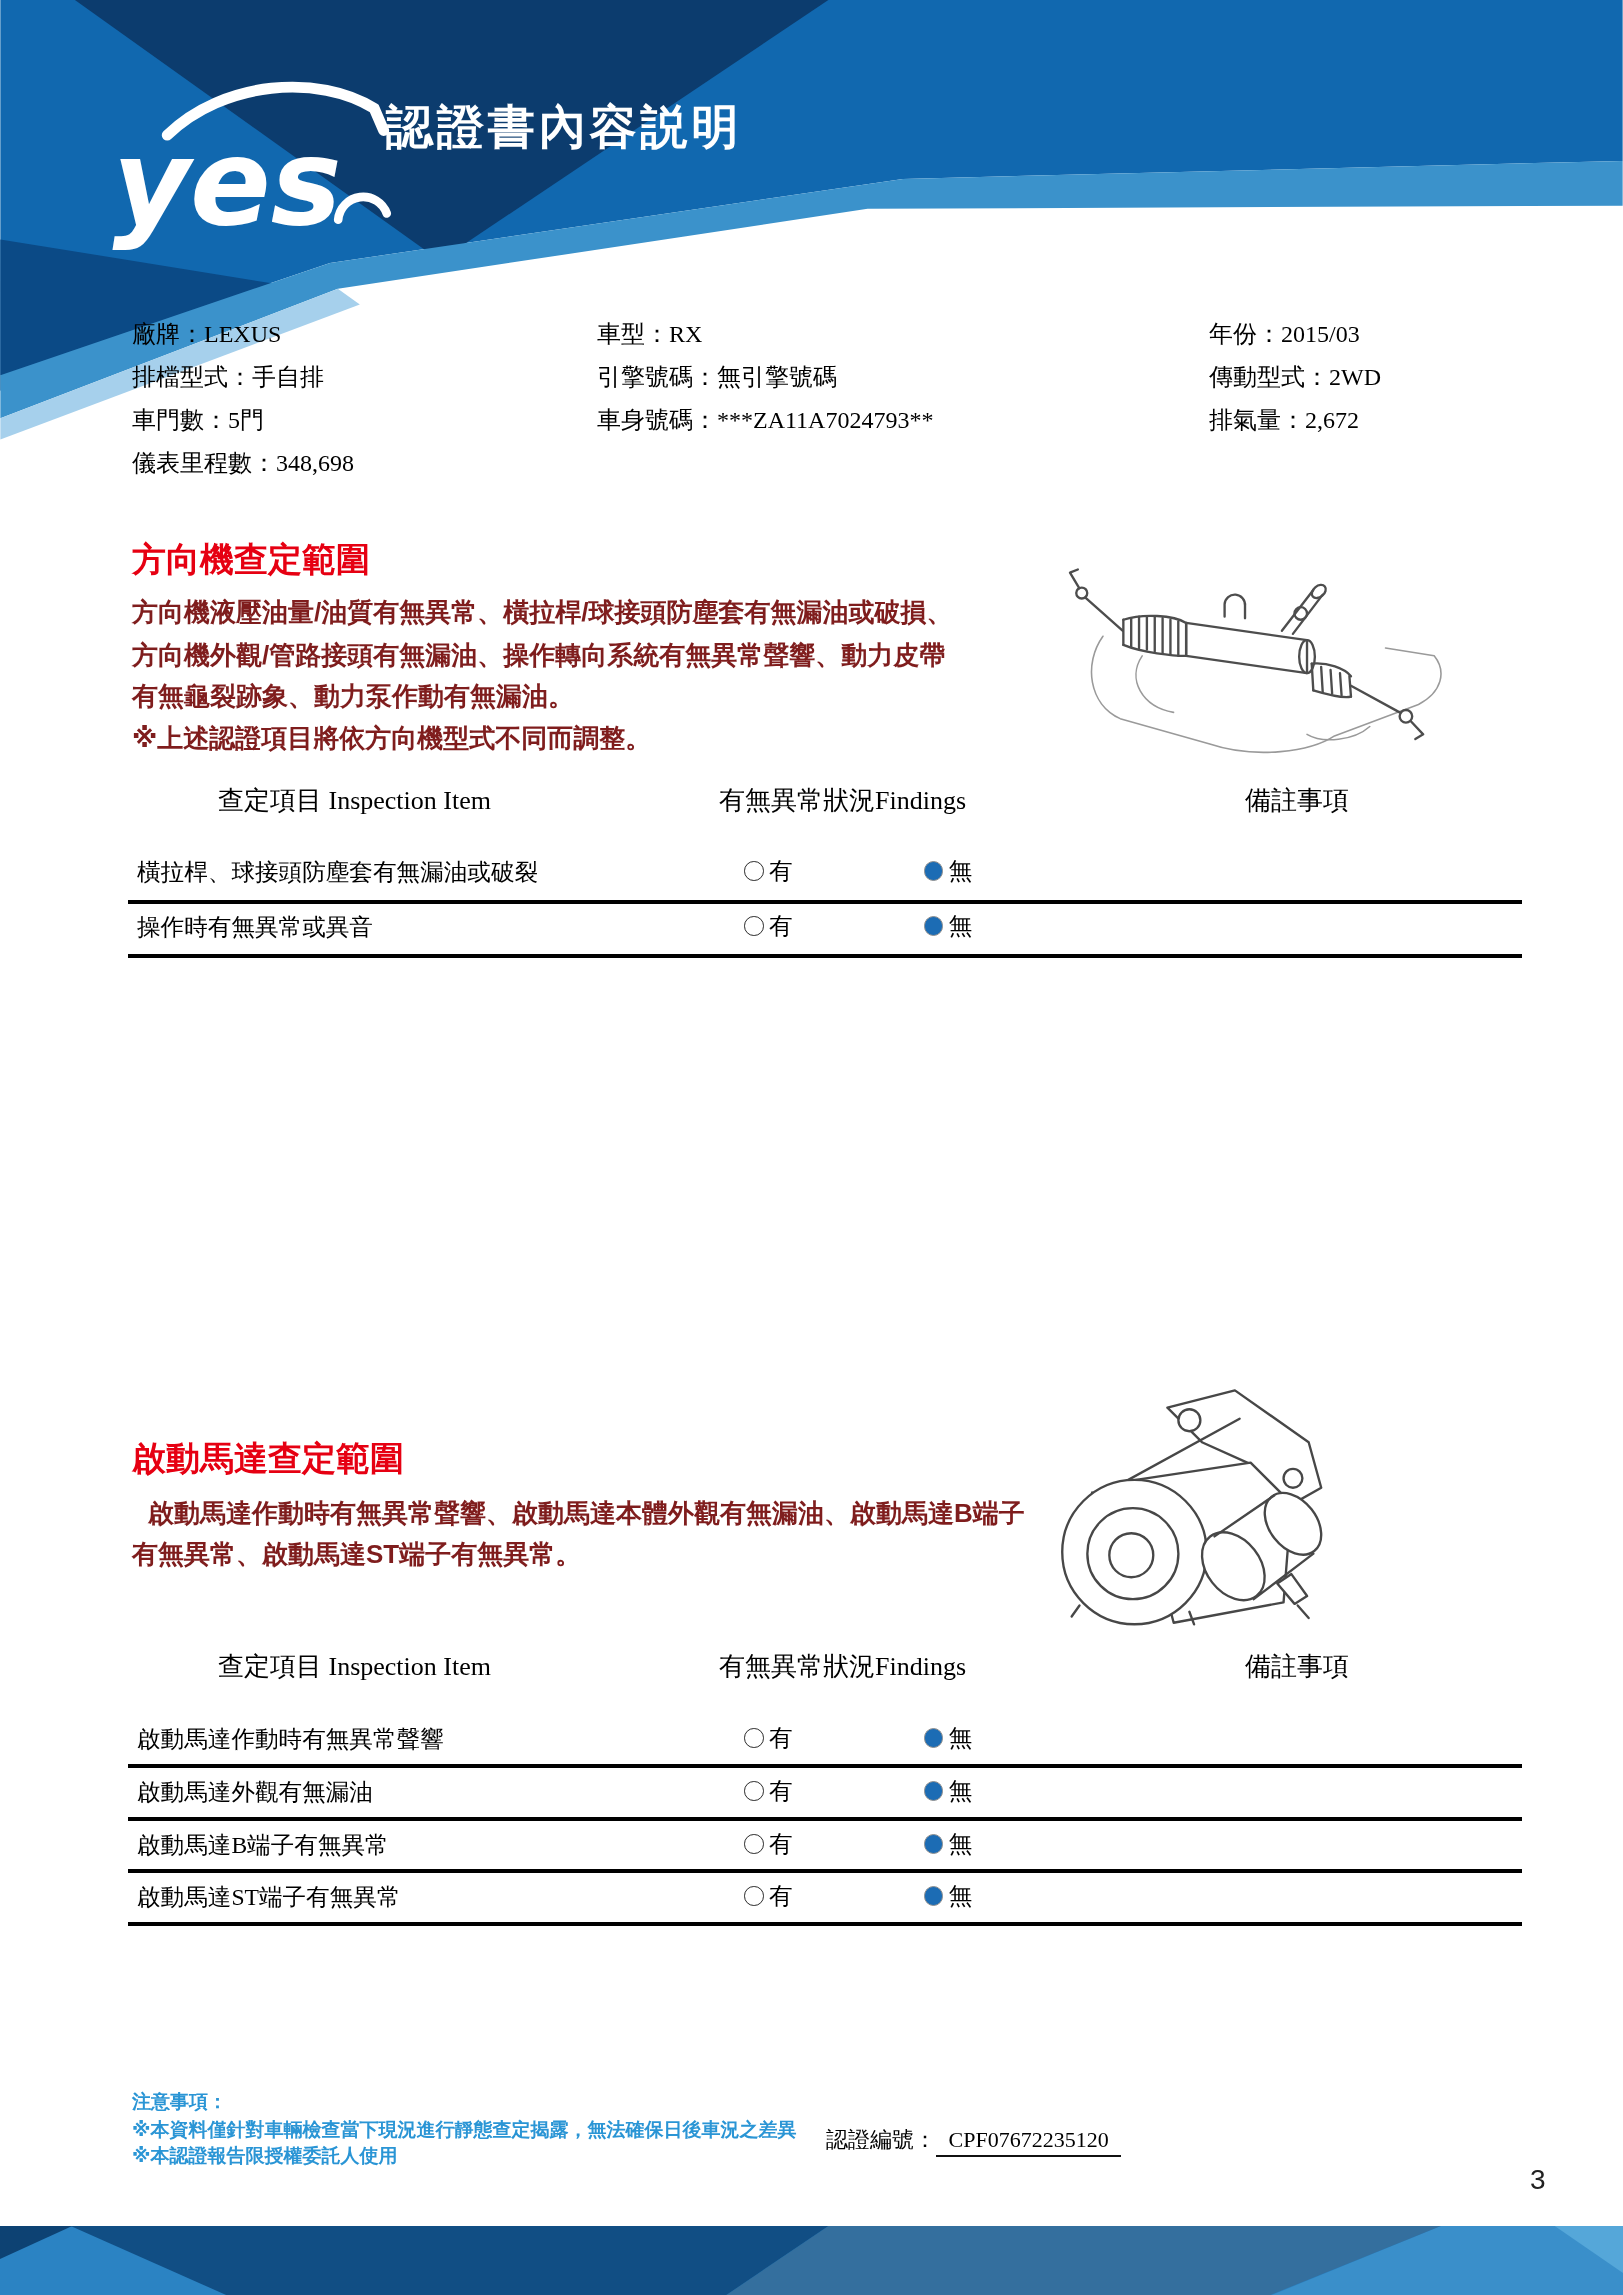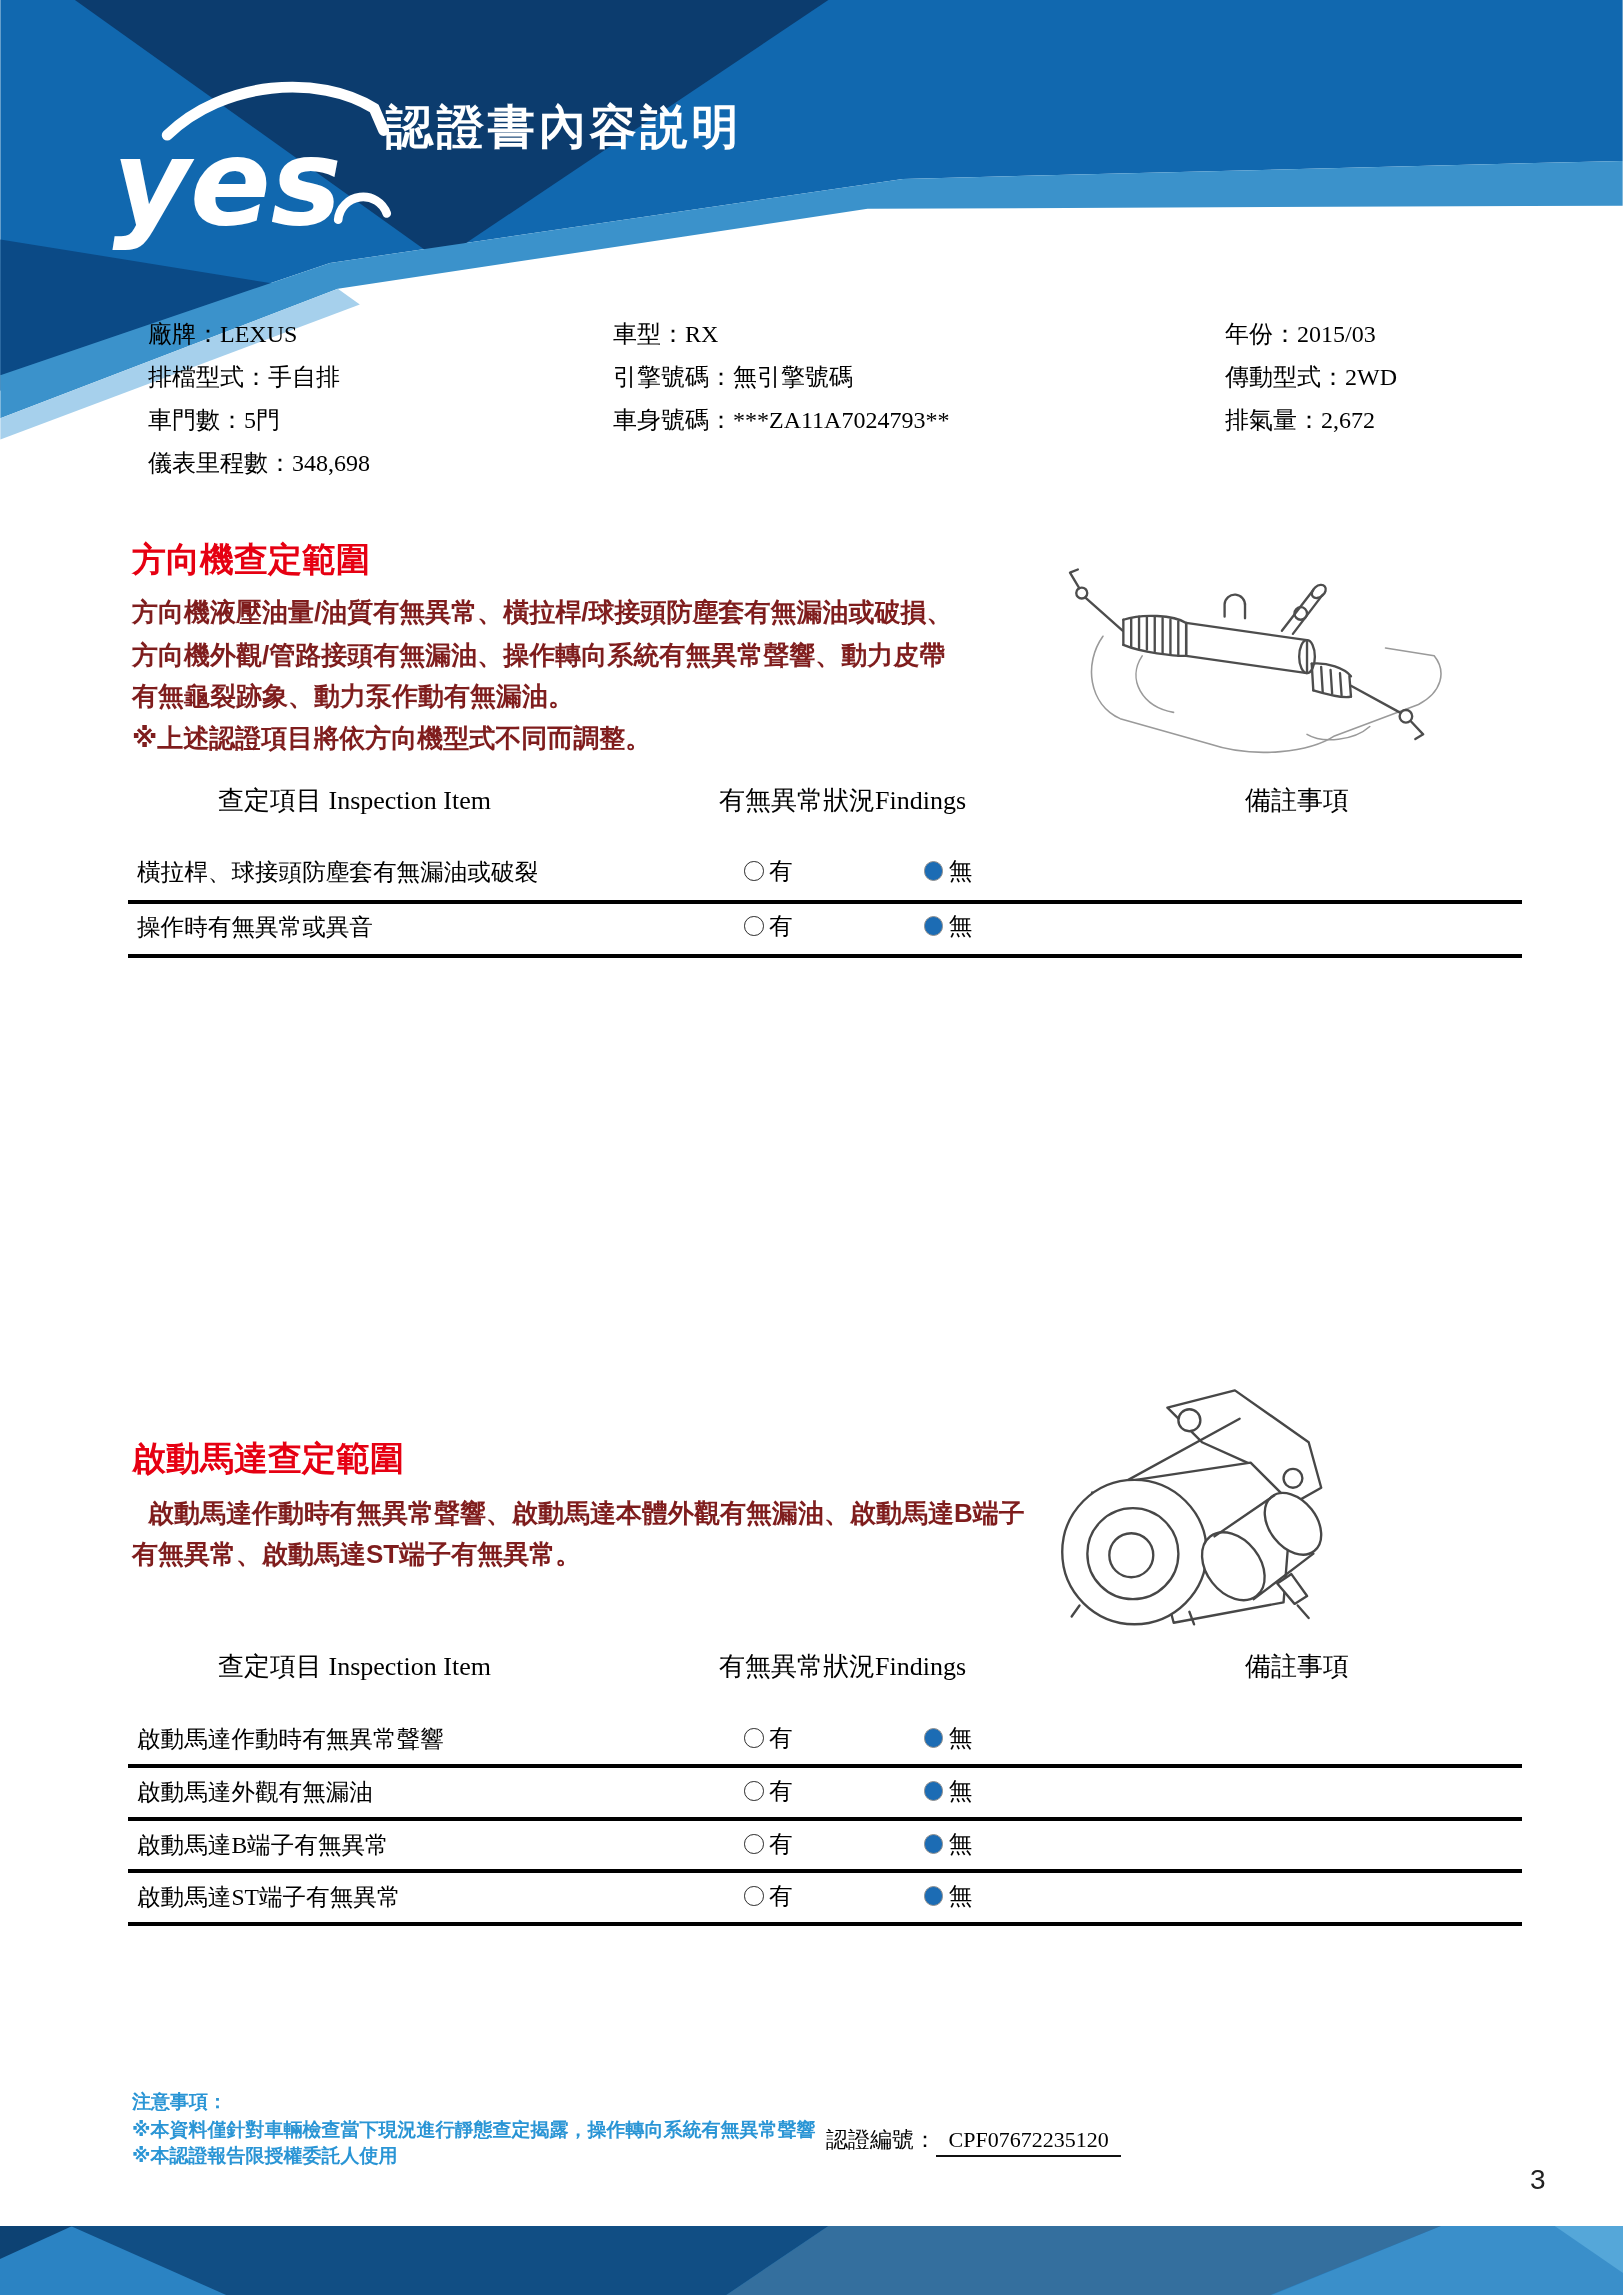--- a/index.html
+++ b/index.html
@@ -9,21 +9,21 @@
   }
   .abs{position:absolute;}
   
   #header-band{left:0;top:0;width:1623px;height:518px;}
   #page-title{
     left:386px;top:96px;font-size:47px;font-weight:bold;color:#ffffff;
     letter-spacing:3.9px;white-space:nowrap;
   }
   
   .info-col{font-family:"Liberation Serif","DejaVu Serif",serif;font-size:24px;color:#000;}
-  .info-line{height:43px;line-height:43px;white-space:nowrap;margin-left:16px;}
+  .info-line{height:43px;line-height:43px;white-space:nowrap;}
   
   .sec-title{font-size:34px;font-weight:bold;color:#e60012;white-space:nowrap;}
   .desc-line{font-size:26px;font-weight:bold;color:#7f1d1d;white-space:nowrap;}
   .th{
     font-family:"Liberation Serif","DejaVu Serif",serif;font-size:26px;color:#000;white-space:nowrap;
   }
   .row-label{
     font-family:"Liberation Serif","DejaVu Serif",serif;font-size:23.6px;color:#000000;white-space:nowrap;
   }
   .findings{left:744px;display:flex;align-items:center;height:28px;}
@@ -211,21 +211,21 @@
 <div class="abs row-label" style="left:137px;top:1881px">啟動馬達ST端子有無異常</div>
 <span class="abs findings" style="top:1882px">
   <span class="radio"></span>
   <span class="radio-label">有</span>
   <span class="radio checked"></span>
   <span class="radio-label">無</span>
 </span>
 <div class="abs divider" style="top:1922px"></div>
 
 <div class="abs note" style="left:132px;top:2089px">注意事項：</div>
-<div class="abs note" style="left:132px;top:2117px">※本資料僅針對車輛檢查當下現況進行靜態查定揭露，操作轉向系統有無異常聲響</div>
+<div class="abs note" style="left:132px;top:2117px">※本資料僅針對車輛檢查當下現況進行靜態查定揭露，無法確保日後車況之差異</div>
 <div class="abs note" style="left:132px;top:2143px">※本認證報告限授權委託人使用</div>
 
 <div id="cert-line" class="abs" style="left:826px;top:2125px">
   <span>認證編號：</span><span id="cert-number">CPF07672235120</span>
 </div>
 
 <div id="page-number" class="abs" style="left:1530px;top:2164px">3</div>
 
 <svg id="footer-band" class="abs" viewBox="0 0 2067 88" width="1623" height="69" preserveAspectRatio="none" aria-hidden="true">
   <rect x="0" y="0" width="2067" height="88" fill="#2b83c3"></rect>

